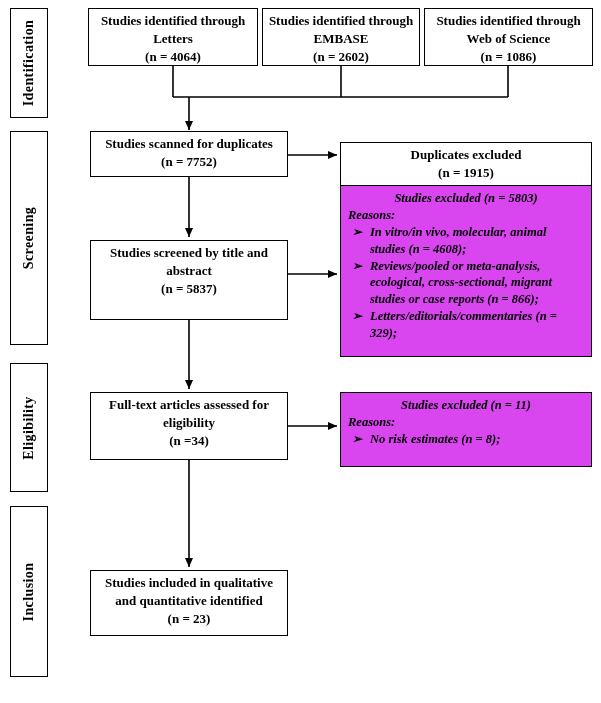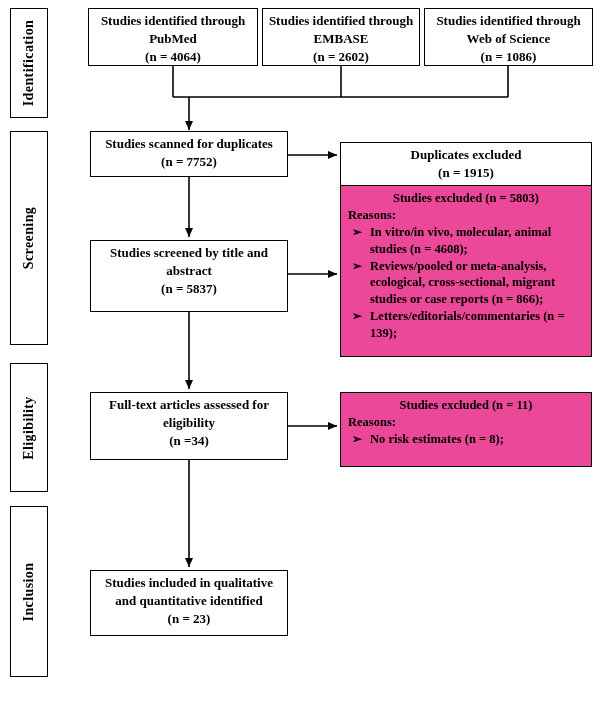--- a/index.html
+++ b/index.html
@@ -44,25 +44,26 @@
   }
   .stage .vtext {
     transform: rotate(-90deg);
     white-space: nowrap;
     font-size: 14px;
     letter-spacing: 0.4px;
   }
   .reason-box {
     position: absolute;
     border: 1.6px solid #000;
-    background: #ec4899;
+    background: #d946ef;
     font-size: 12.5px;
     line-height: 1.35;
     padding: 4px 7px 4px 7px;
     text-align: left;
+    font-style: italic;
   }
   .reason-title { text-align: center; }
   .reason-label { text-align: left; }
   .reason-item {
     display: flex;
     align-items: flex-start;
     margin-left: 4px;
   }
   .reason-item .bullet {
     flex: 0 0 18px;
@@ -103,21 +104,21 @@
   <div class="stage" style="left:10px; top:363px; width:38px; height:129px;">
     <span class="vtext">Eligibility</span>
   </div>
   <div class="stage" style="left:10px; top:506px; width:38px; height:171px;">
     <span class="vtext">Inclusion</span>
   </div>
 
   <div class="box" style="left:88px; top:8px; width:170px; height:58px;">
     <div>
       <div>Studies identified through</div>
-      <div>PubMed</div>
+      <div>Letters</div>
       <div>(n = 4064)</div>
     </div>
   </div>
   <div class="box" style="left:262px; top:8px; width:158px; height:58px;">
     <div>
       <div>Studies identified through</div>
       <div>EMBASE</div>
       <div>(n = 2602)</div>
     </div>
   </div>
@@ -128,21 +129,21 @@
       <div>(n = 1086)</div>
     </div>
   </div>
 
   <div class="box" style="left:90px; top:131px; width:198px; height:46px;">
     <div>
       <div>Studies scanned for duplicates</div>
       <div>(n = 7752)</div>
     </div>
   </div>
-  <div class="box" style="left:90px; top:240px; width:198px; height:72px;">
+  <div class="box" style="left:90px; top:240px; width:198px; height:80px;">
     <div>
       <div>Studies screened by title and abstract</div>
       <div>(n = 5837)</div>
     </div>
   </div>
   <div class="box" style="left:90px; top:392px; width:198px; height:68px;">
     <div>
       <div>Full-text articles assessed for eligibility</div>
       <div>(n =34)</div>
     </div>
@@ -167,21 +168,21 @@
     <div class="reason-item">
       <span class="bullet">➢</span>
       <span class="rtext">In vitro/in vivo, molecular, animal studies (n = 4608);</span>
     </div>
     <div class="reason-item">
       <span class="bullet">➢</span>
       <span class="rtext">Reviews/pooled or meta-analysis, ecological, cross-sectional, migrant studies or case reports (n = 866);</span>
     </div>
     <div class="reason-item">
       <span class="bullet">➢</span>
-      <span class="rtext">Letters/editorials/commentaries (n = 139);</span>
+      <span class="rtext">Letters/editorials/commentaries (n = 329);</span>
     </div>
   </div>
 
   <div class="reason-box" style="left:340px; top:392px; width:252px; height:75px;">
     <div class="reason-title">Studies excluded (n = 11)</div>
     <div class="reason-label">Reasons:</div>
     <div class="reason-item">
       <span class="bullet">➢</span>
       <span class="rtext">No risk estimates (n = 8);</span>
     </div>

